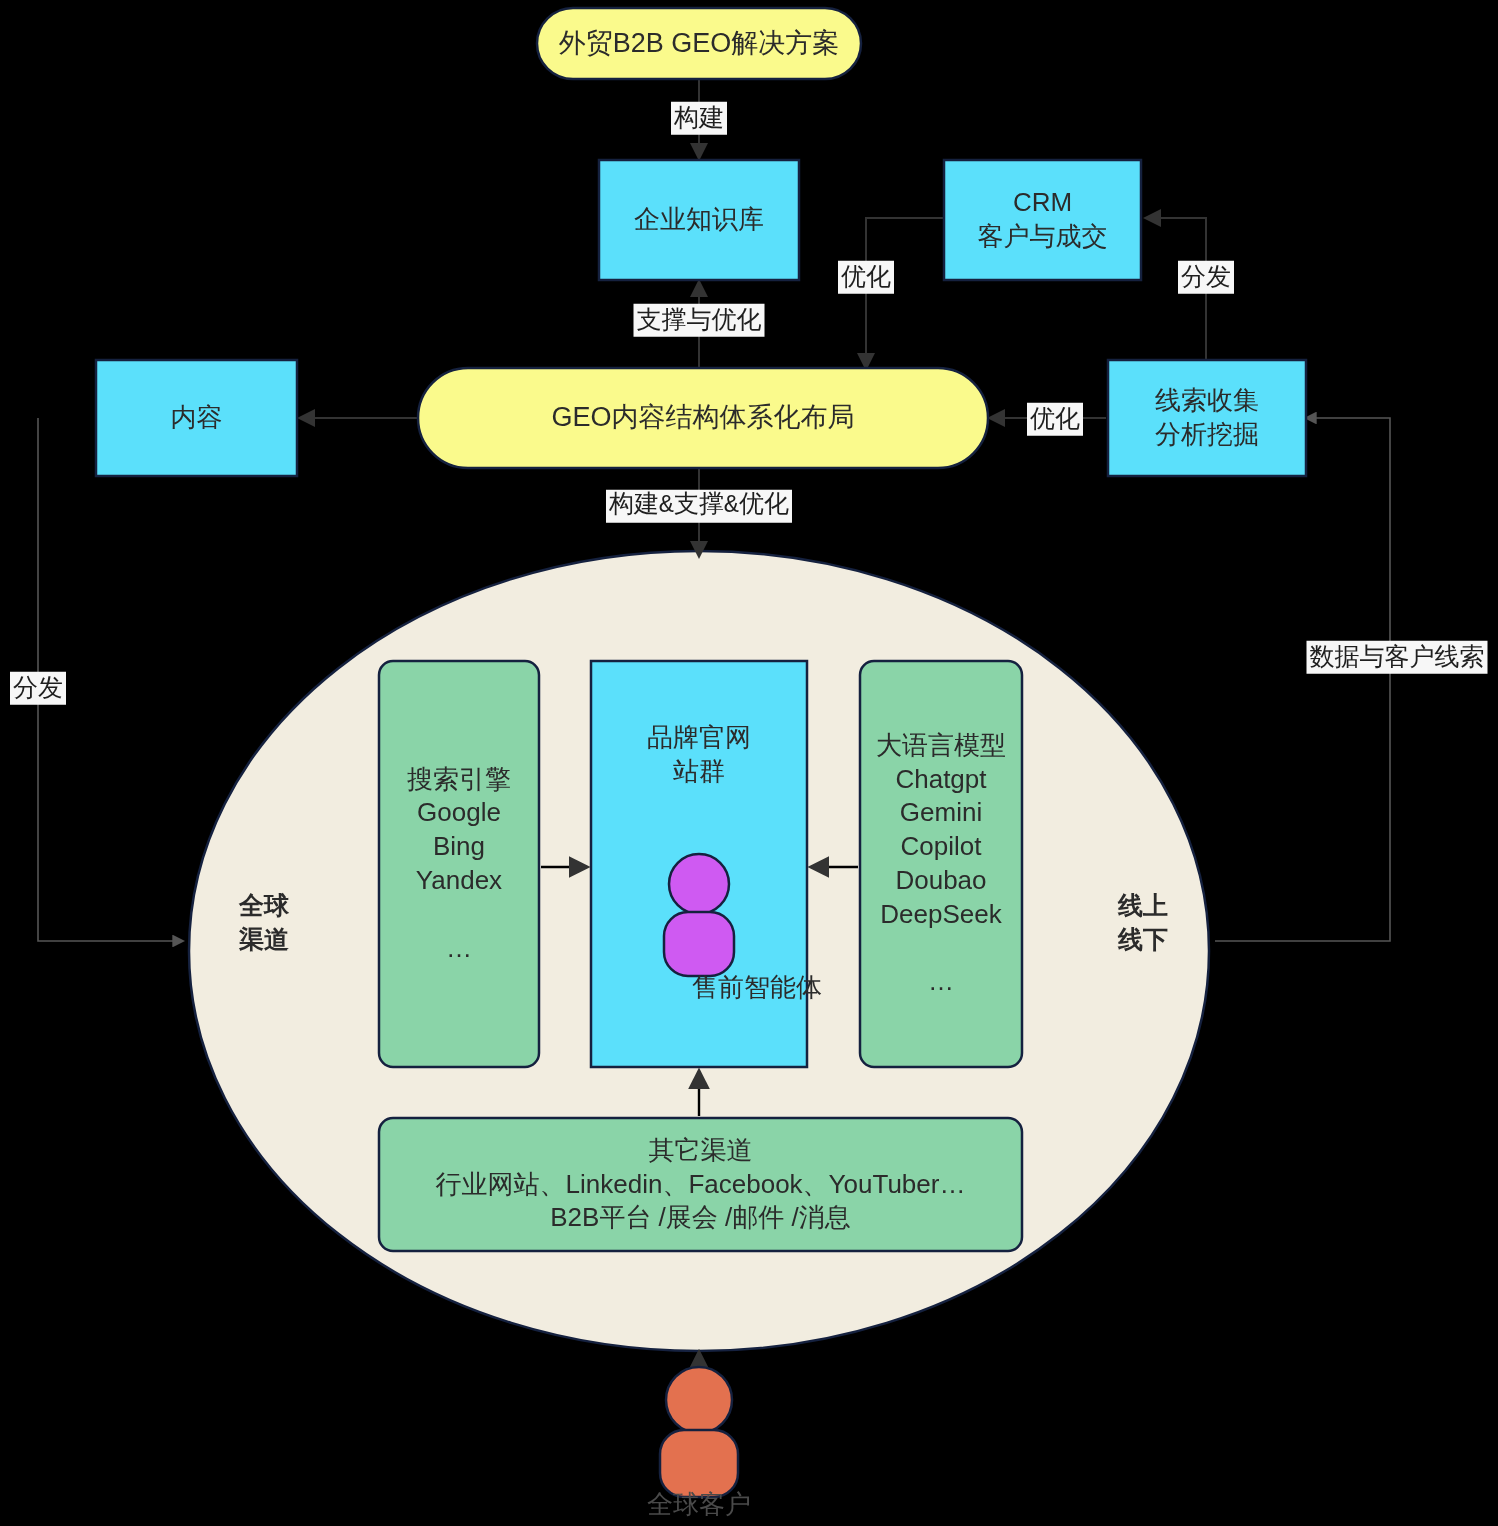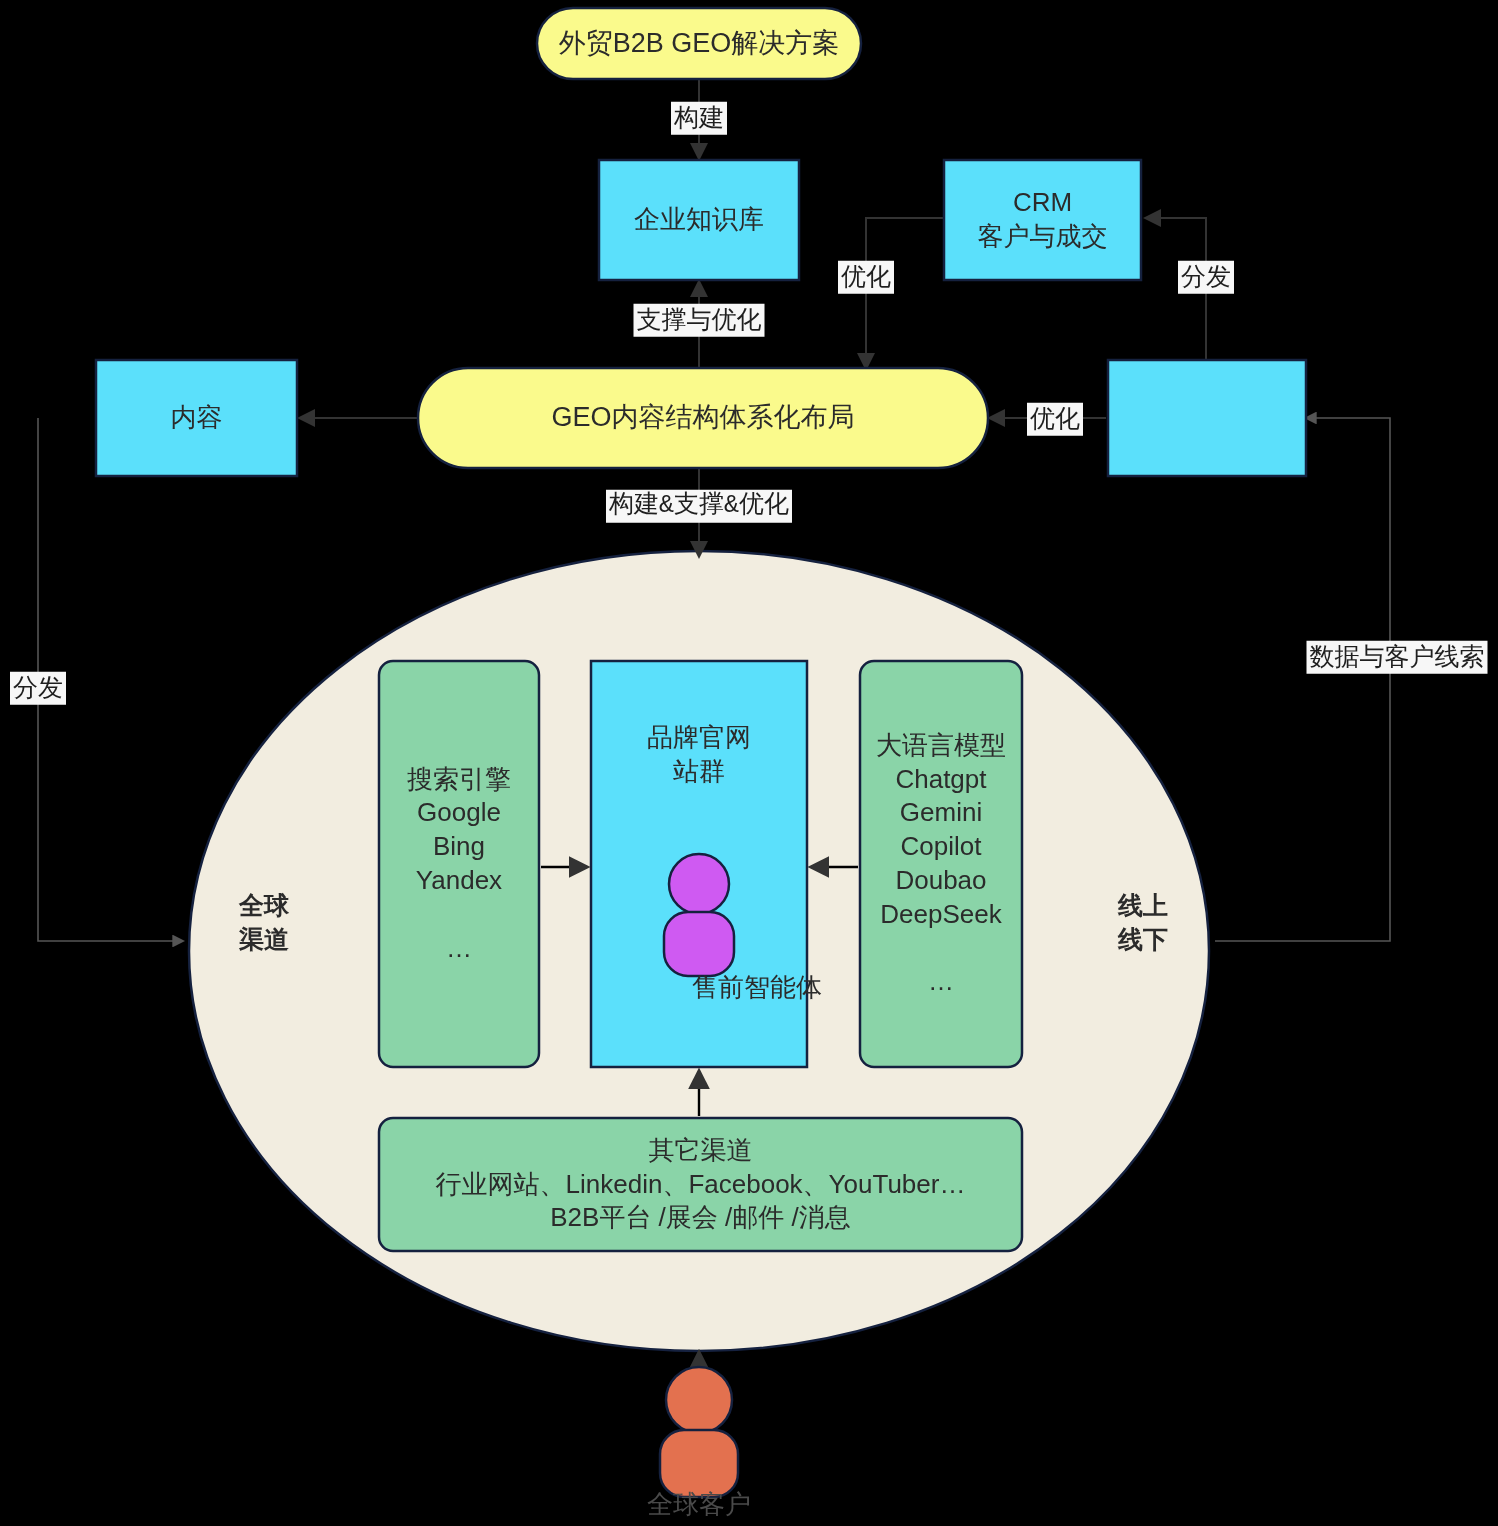--- a/index.html
+++ b/index.html
@@ -154,20 +154,24 @@
   </div>
 
   <div class="node-label n-title" style="left:418px; top:368px; width:570px; height:100px;">
     <span>GEO内容结构体系化布局</span>
   </div>
 
   <div class="node-label n-box" style="left:96px; top:360px; width:201px; height:116px;">
     <span>内容</span>
   </div>
 
+  <div class="node-label n-box" style="left:1108px; top:360px; width:198px; height:116px;">
+    <span>线索收集</span>
+    <span>分析挖掘</span>
+  </div>
 
   <div class="node-label n-stack" style="left:379px; top:661px; width:160px; height:406px;">
     <span>搜索引擎
 Google
 Bing
 Yandex
 
 …</span>
   </div>
 

